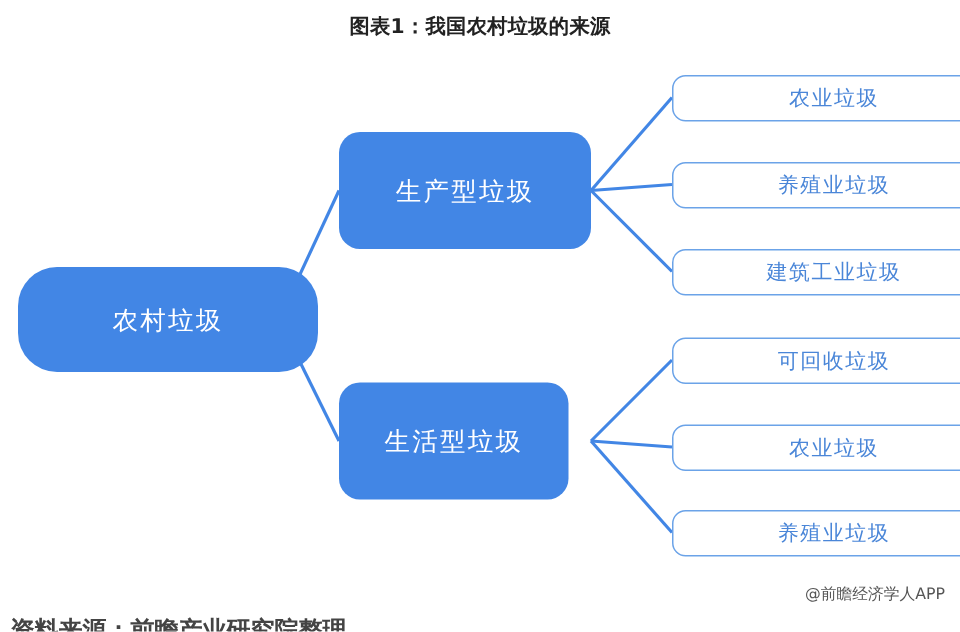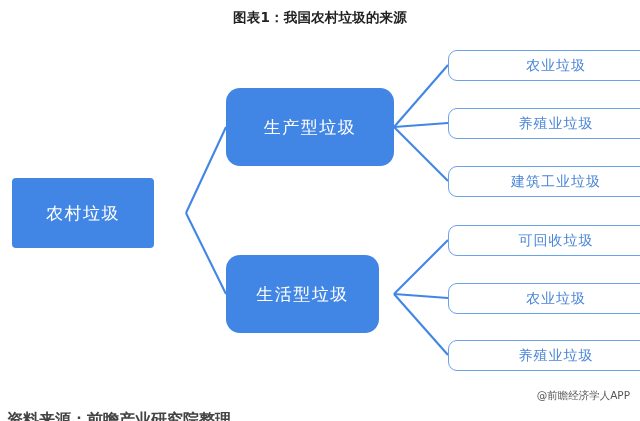--- a/index.html
+++ b/index.html
@@ -63,23 +63,23 @@
     background: #4286e5;
     color: #ffffff;
     border-radius: 14px;
     font-size: 17px;
     letter-spacing: 1.5px;
   }
 
   .node-root {
     left: 12px;
     top: 178px;
-    width: 142px;
+    width: 200px;
     height: 70px;
-    border-radius: 4px;
+    border-radius: 26px;
   }
 
   .node-mid-top {
     left: 226px;
     top: 88px;
     width: 168px;
     height: 78px;
   }
 
   .node-mid-bottom {

